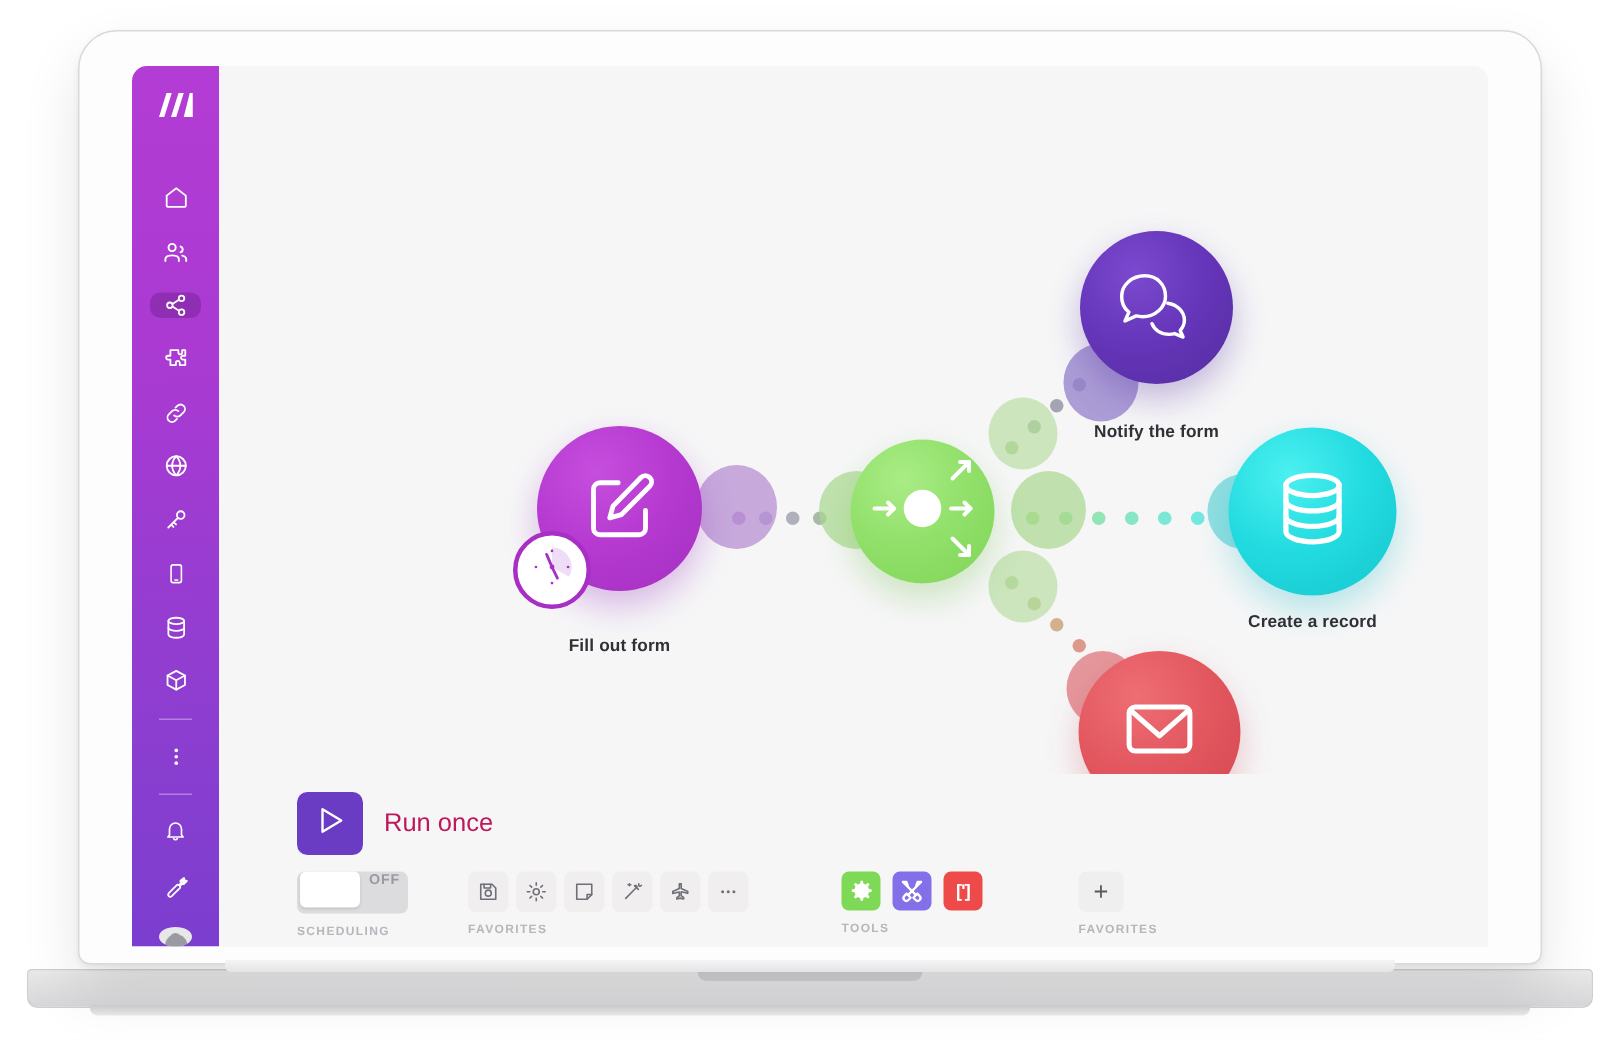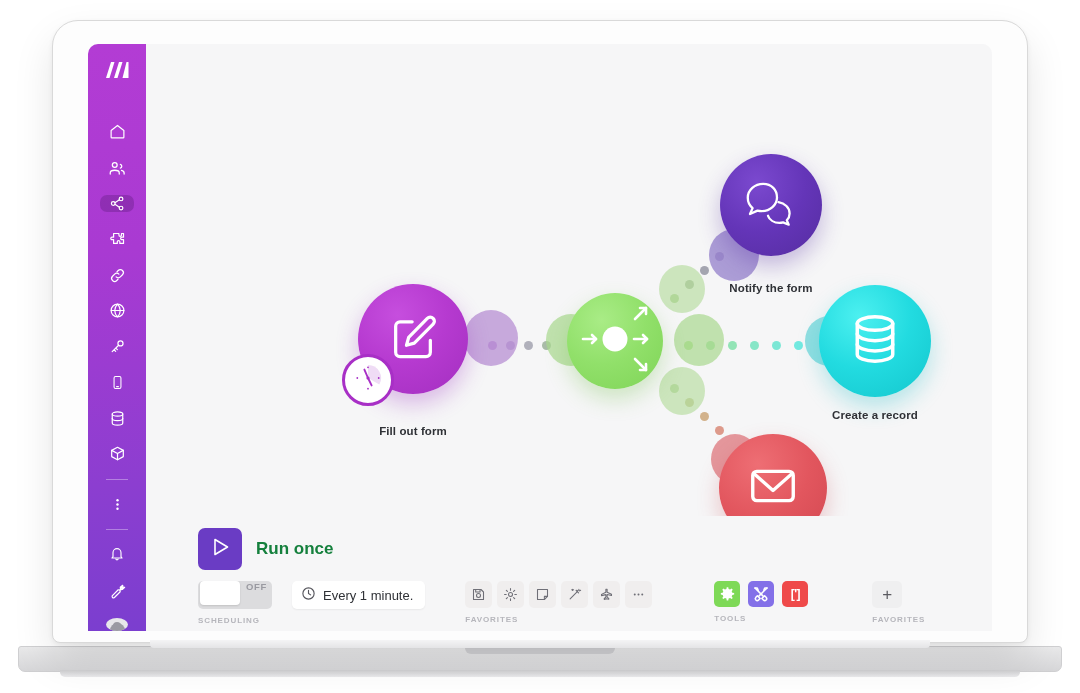--- a/index.html
+++ b/index.html
@@ -102,21 +102,21 @@
   .bottombar {
     position: absolute; left: 58px; top: 472px; width: 846px; height: 115px;
     background: #f6f6f7;
   }
   .runrow { position:absolute; left: 52px; top: 12px; display:flex; align-items:center; gap:14px;}
   .run-btn {
     width: 44px; height: 42px; border-radius: 7px;
     background: #6a3cc4;
     display:flex; align-items:center; justify-content:center; cursor:pointer;
   }
-  .run-label { font-size: 17px; color: #15803d; font-weight: 700; }
+  .run-label { font-size: 17px; color: #be185d; font-weight: 400; }
 
   .toolrow { position:absolute; left:52px; top:65px; display:flex; align-items:flex-start; }
   .group { position:relative; display:flex; flex-direction:column; }
   .group-row { display:flex; align-items:center; gap:6px; }
   .group-cap {
     font-size: 8px; letter-spacing: .9px; color: #b6b6bc; margin-top: 7px;
     font-weight: bold;
   }
   .toggle {
     width: 74px; height: 28px; border-radius: 5px; background: #dcdcde;
@@ -399,29 +399,20 @@
       </div>
 
       <div class="toolrow">
 
         <div class="group">
           <div class="group-row">
             <div class="toggle">
               <div class="knob"></div>
               <div class="txt">OFF</div>
             </div>
-            <div class="sched">
-              <span>
-                <svg width="15" height="15" viewBox="0 0 24 24" fill="none" stroke="#55555c" stroke-width="1.8" stroke-linecap="round" stroke-linejoin="round">
-                  <circle cx="12" cy="12" r="9"></circle>
-                    <path d="M12 6.8V12l3.4 2.2"></path>
-                </svg>
-              </span>
-              <span class="txt">Every 1 minute.</span>
-            </div>
           </div>
           <div class="group-cap">SCHEDULING</div>
         </div>
 
         <div class="group" style="margin-left:40px;">
           <div class="group-row" style="gap:5px;">
             <div class="ctrl-btn">
               <svg width="15" height="15" viewBox="0 0 24 24" fill="none" stroke="#6f6f77" stroke-width="1.7" stroke-linecap="round" stroke-linejoin="round">
                 <path d="M4 4h12l4 4v12H4Z"></path>
                   <circle cx="12" cy="13.5" r="3.2"></circle>

